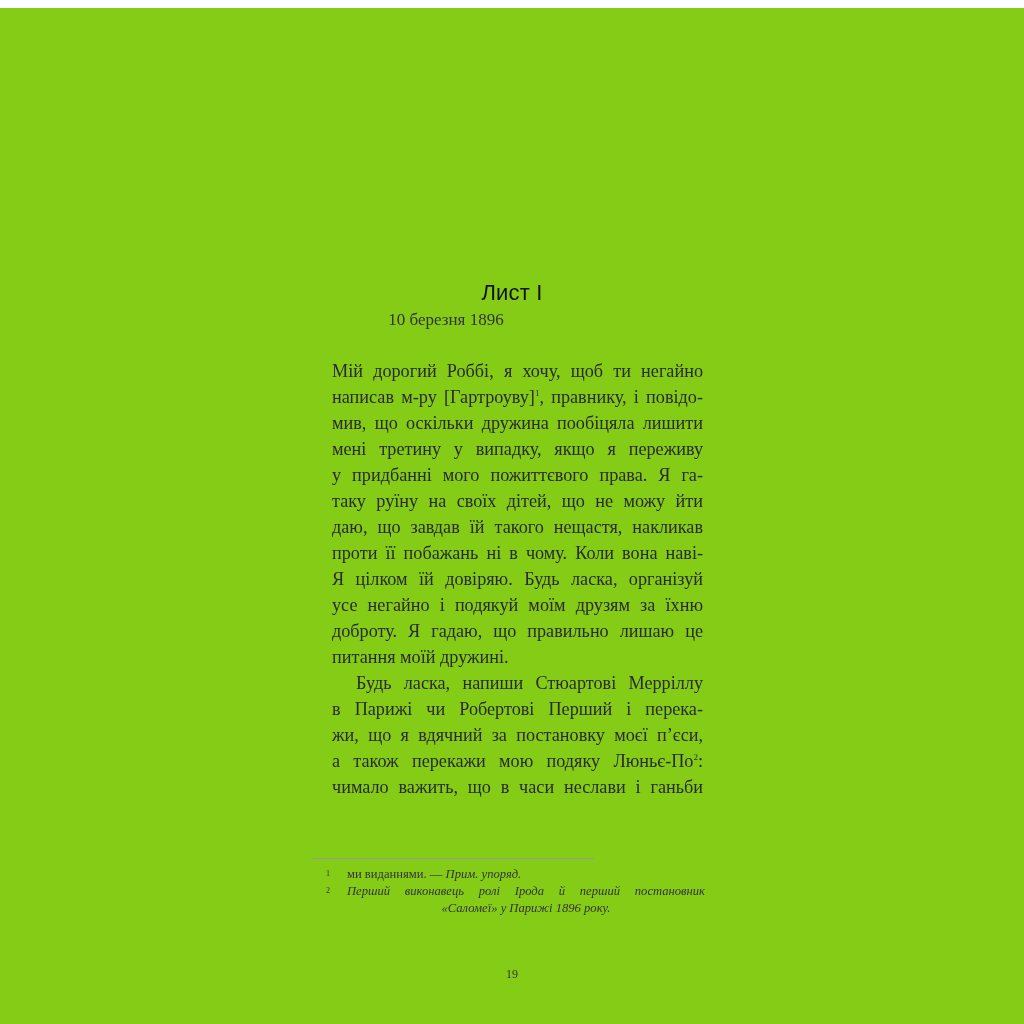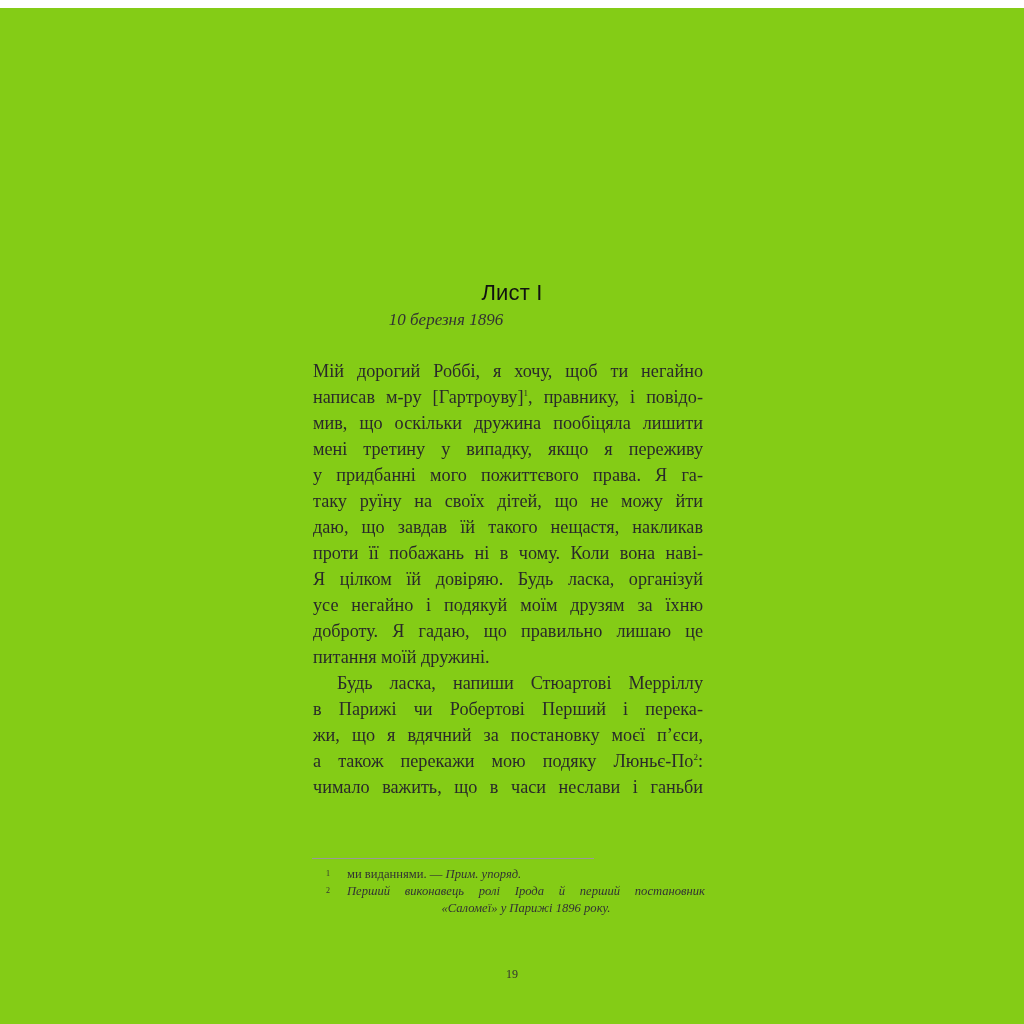--- a/index.html
+++ b/index.html
@@ -30,41 +30,41 @@
       line-height: 26px;
       color: #111;
       letter-spacing: 0.2px;
     }
     .date {
       position: absolute;
       left: 0; width: 892px;
       top: 301px;
       text-align: center;
       font-family: "Liberation Serif", "DejaVu Serif", serif;
-      font-style: italic;
       font-size: 17px;
       line-height: 22px;
       color: #333;
     }
     .body-text {
       position: absolute;
       left: 313px;
       top: 350px;
       width: 390px;
       font-family: "Liberation Serif", "DejaVu Serif", serif;
       font-size: 18.2px;
       line-height: 26px;
       color: #2a2a2a;
     }
     .line {
       display: block;
       white-space: nowrap;
       text-align: justify;
       text-align-last: justify;
       height: 26px;
+      margin-left: 19px;
     }
     .line.last {
       text-align-last: left;
     }
     .line.indent {
       padding-left: 24px;
     }
     .fnref {
       font-size: 9px;
       vertical-align: 7px;

